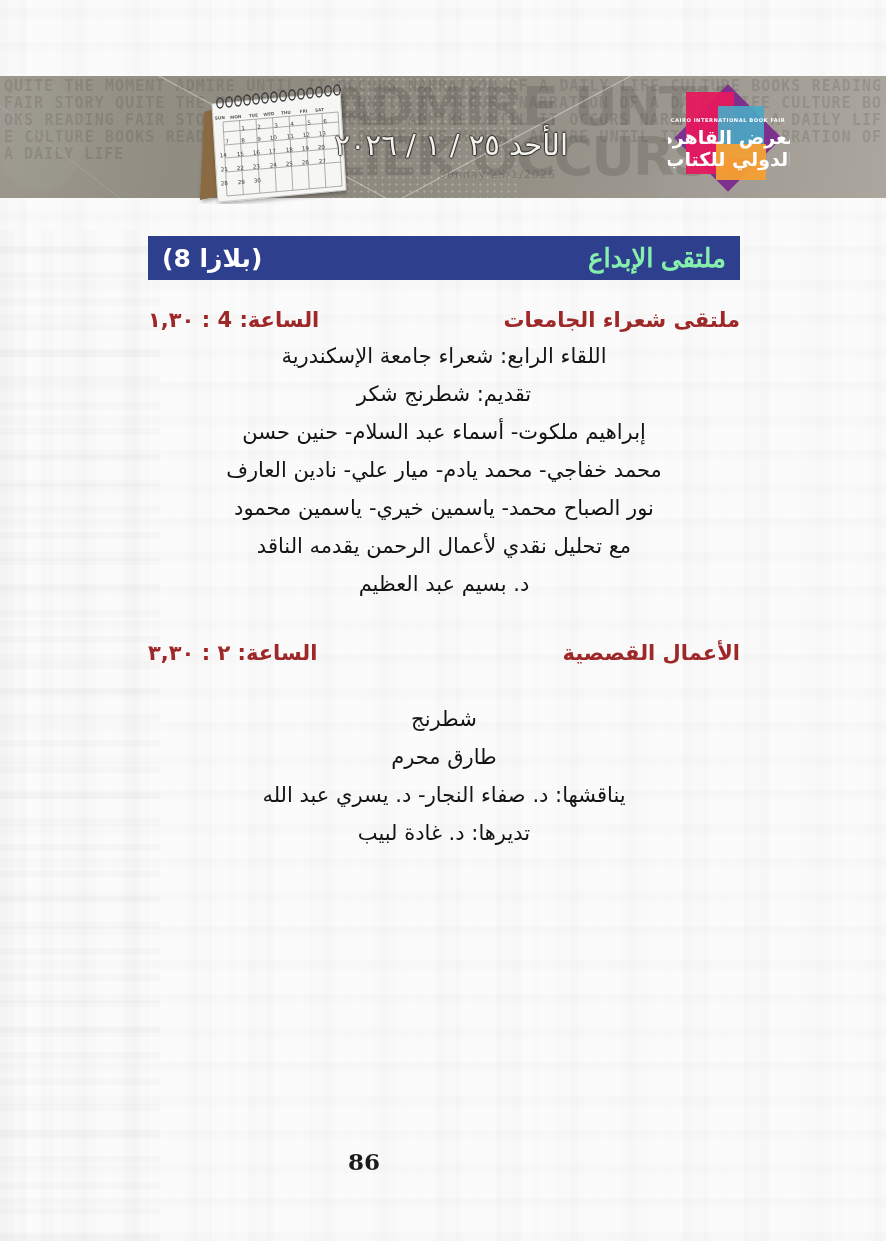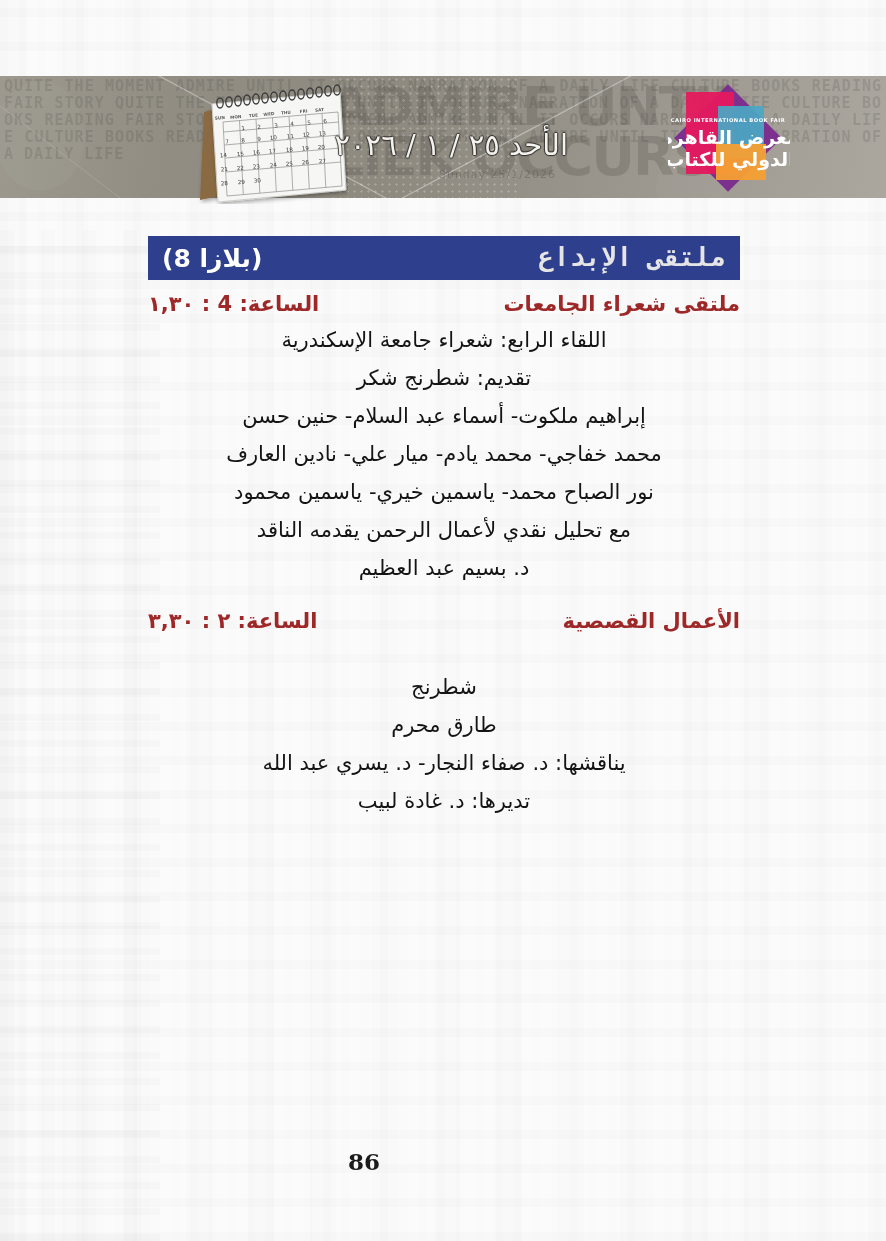--- a/index.html
+++ b/index.html
@@ -174,24 +174,24 @@
     height: 44px;
     background: #2e3f8d;
     display: flex;
     align-items: center;
     justify-content: space-between;
     padding: 0 14px;
     box-sizing: border-box;
     z-index: 5;
   }
   .hall-title {
-    color: #e5e5e5;
+    color: #86efac;
     font-size: 26px;
     font-weight: 700;
-    font-family: Liberation Mono, monospace;
+    font-family: Liberation Sans, sans-serif;
     letter-spacing: 0px;
   }
   .hall-venue {
     color: #ffffff;
     font-size: 25px;
     font-weight: 700;
     font-family: "DejaVu Sans", sans-serif;
   }
 
   
@@ -206,21 +206,21 @@
   .session-head {
     display: flex;
     justify-content: space-between;
     align-items: baseline;
     color: #9e2728;
     font-size: 21px;
     font-weight: 700;
     font-family: "DejaVu Sans", "Liberation Sans", sans-serif;
     margin-bottom: 10px;
   }
-  .session-head .s-title { white-space: nowrap; }
+  .session-head .s-title { white-space: nowrap; margin-top: 16px; }
   .session-head .s-time  { white-space: nowrap; }
 
   .lines {
     text-align: center;
     color: #141414;
     font-size: 21px;
     font-family: "DejaVu Sans", "Liberation Sans", sans-serif;
     line-height: 1.0;
   }
   .line {

